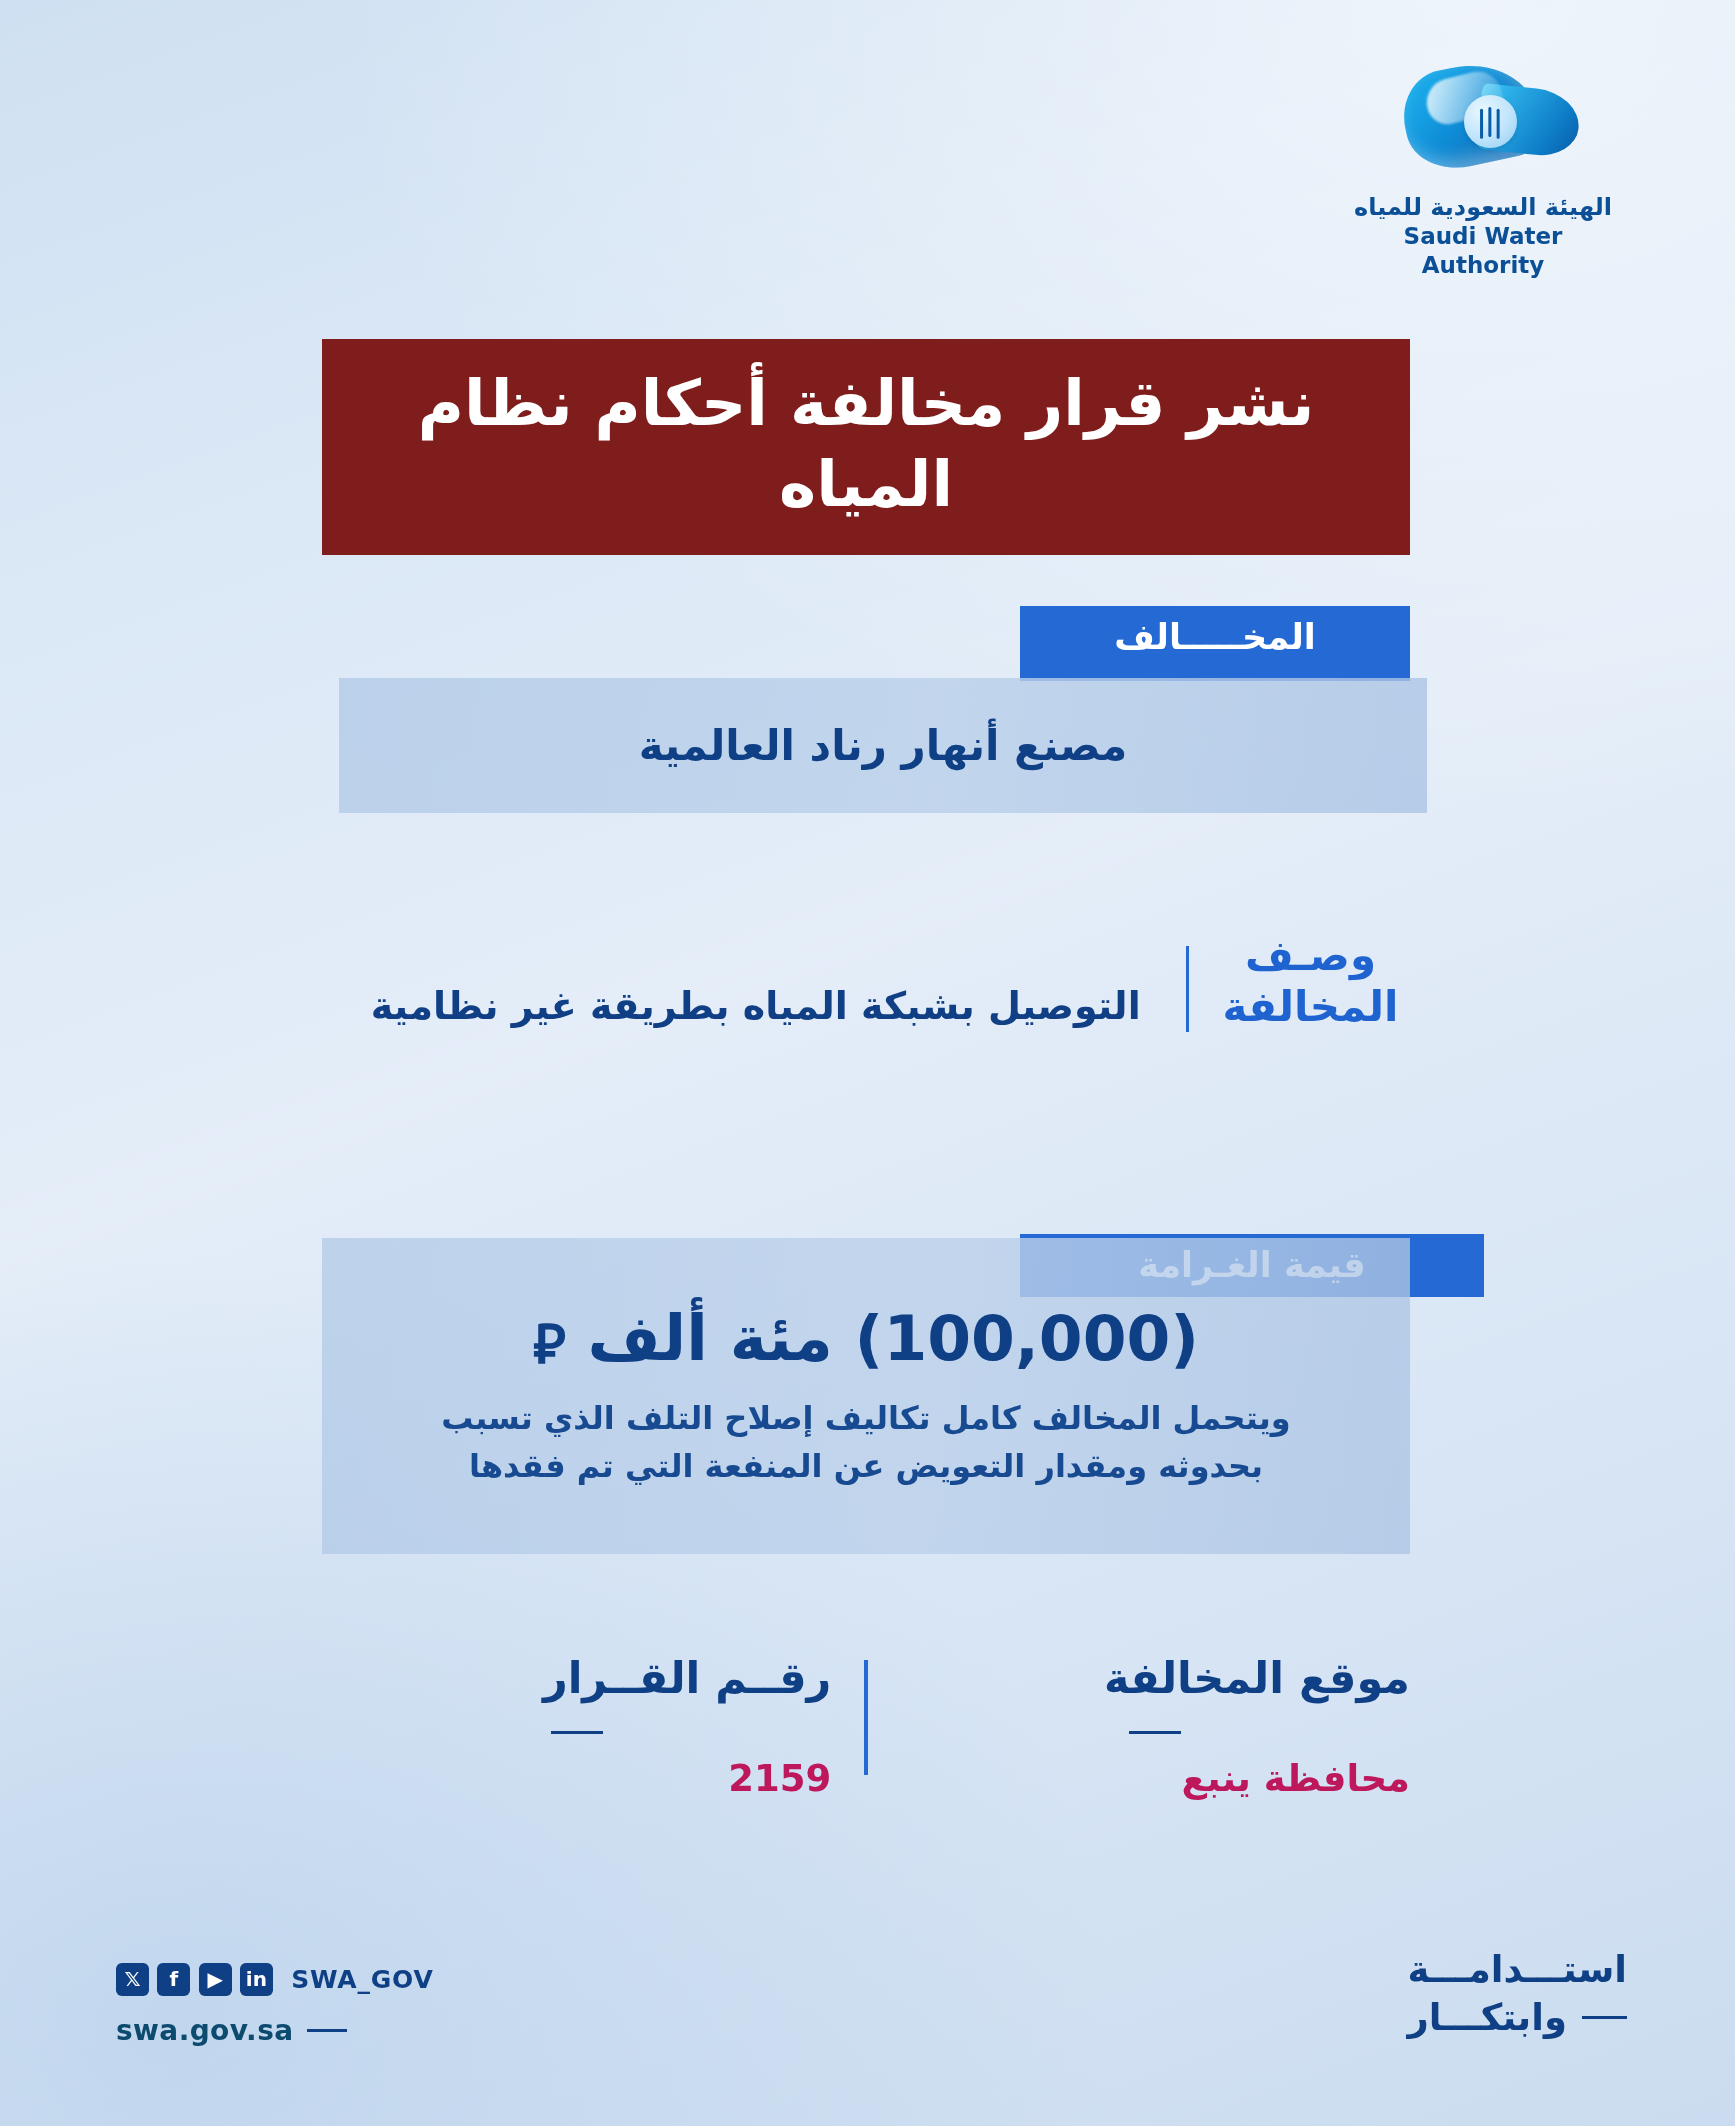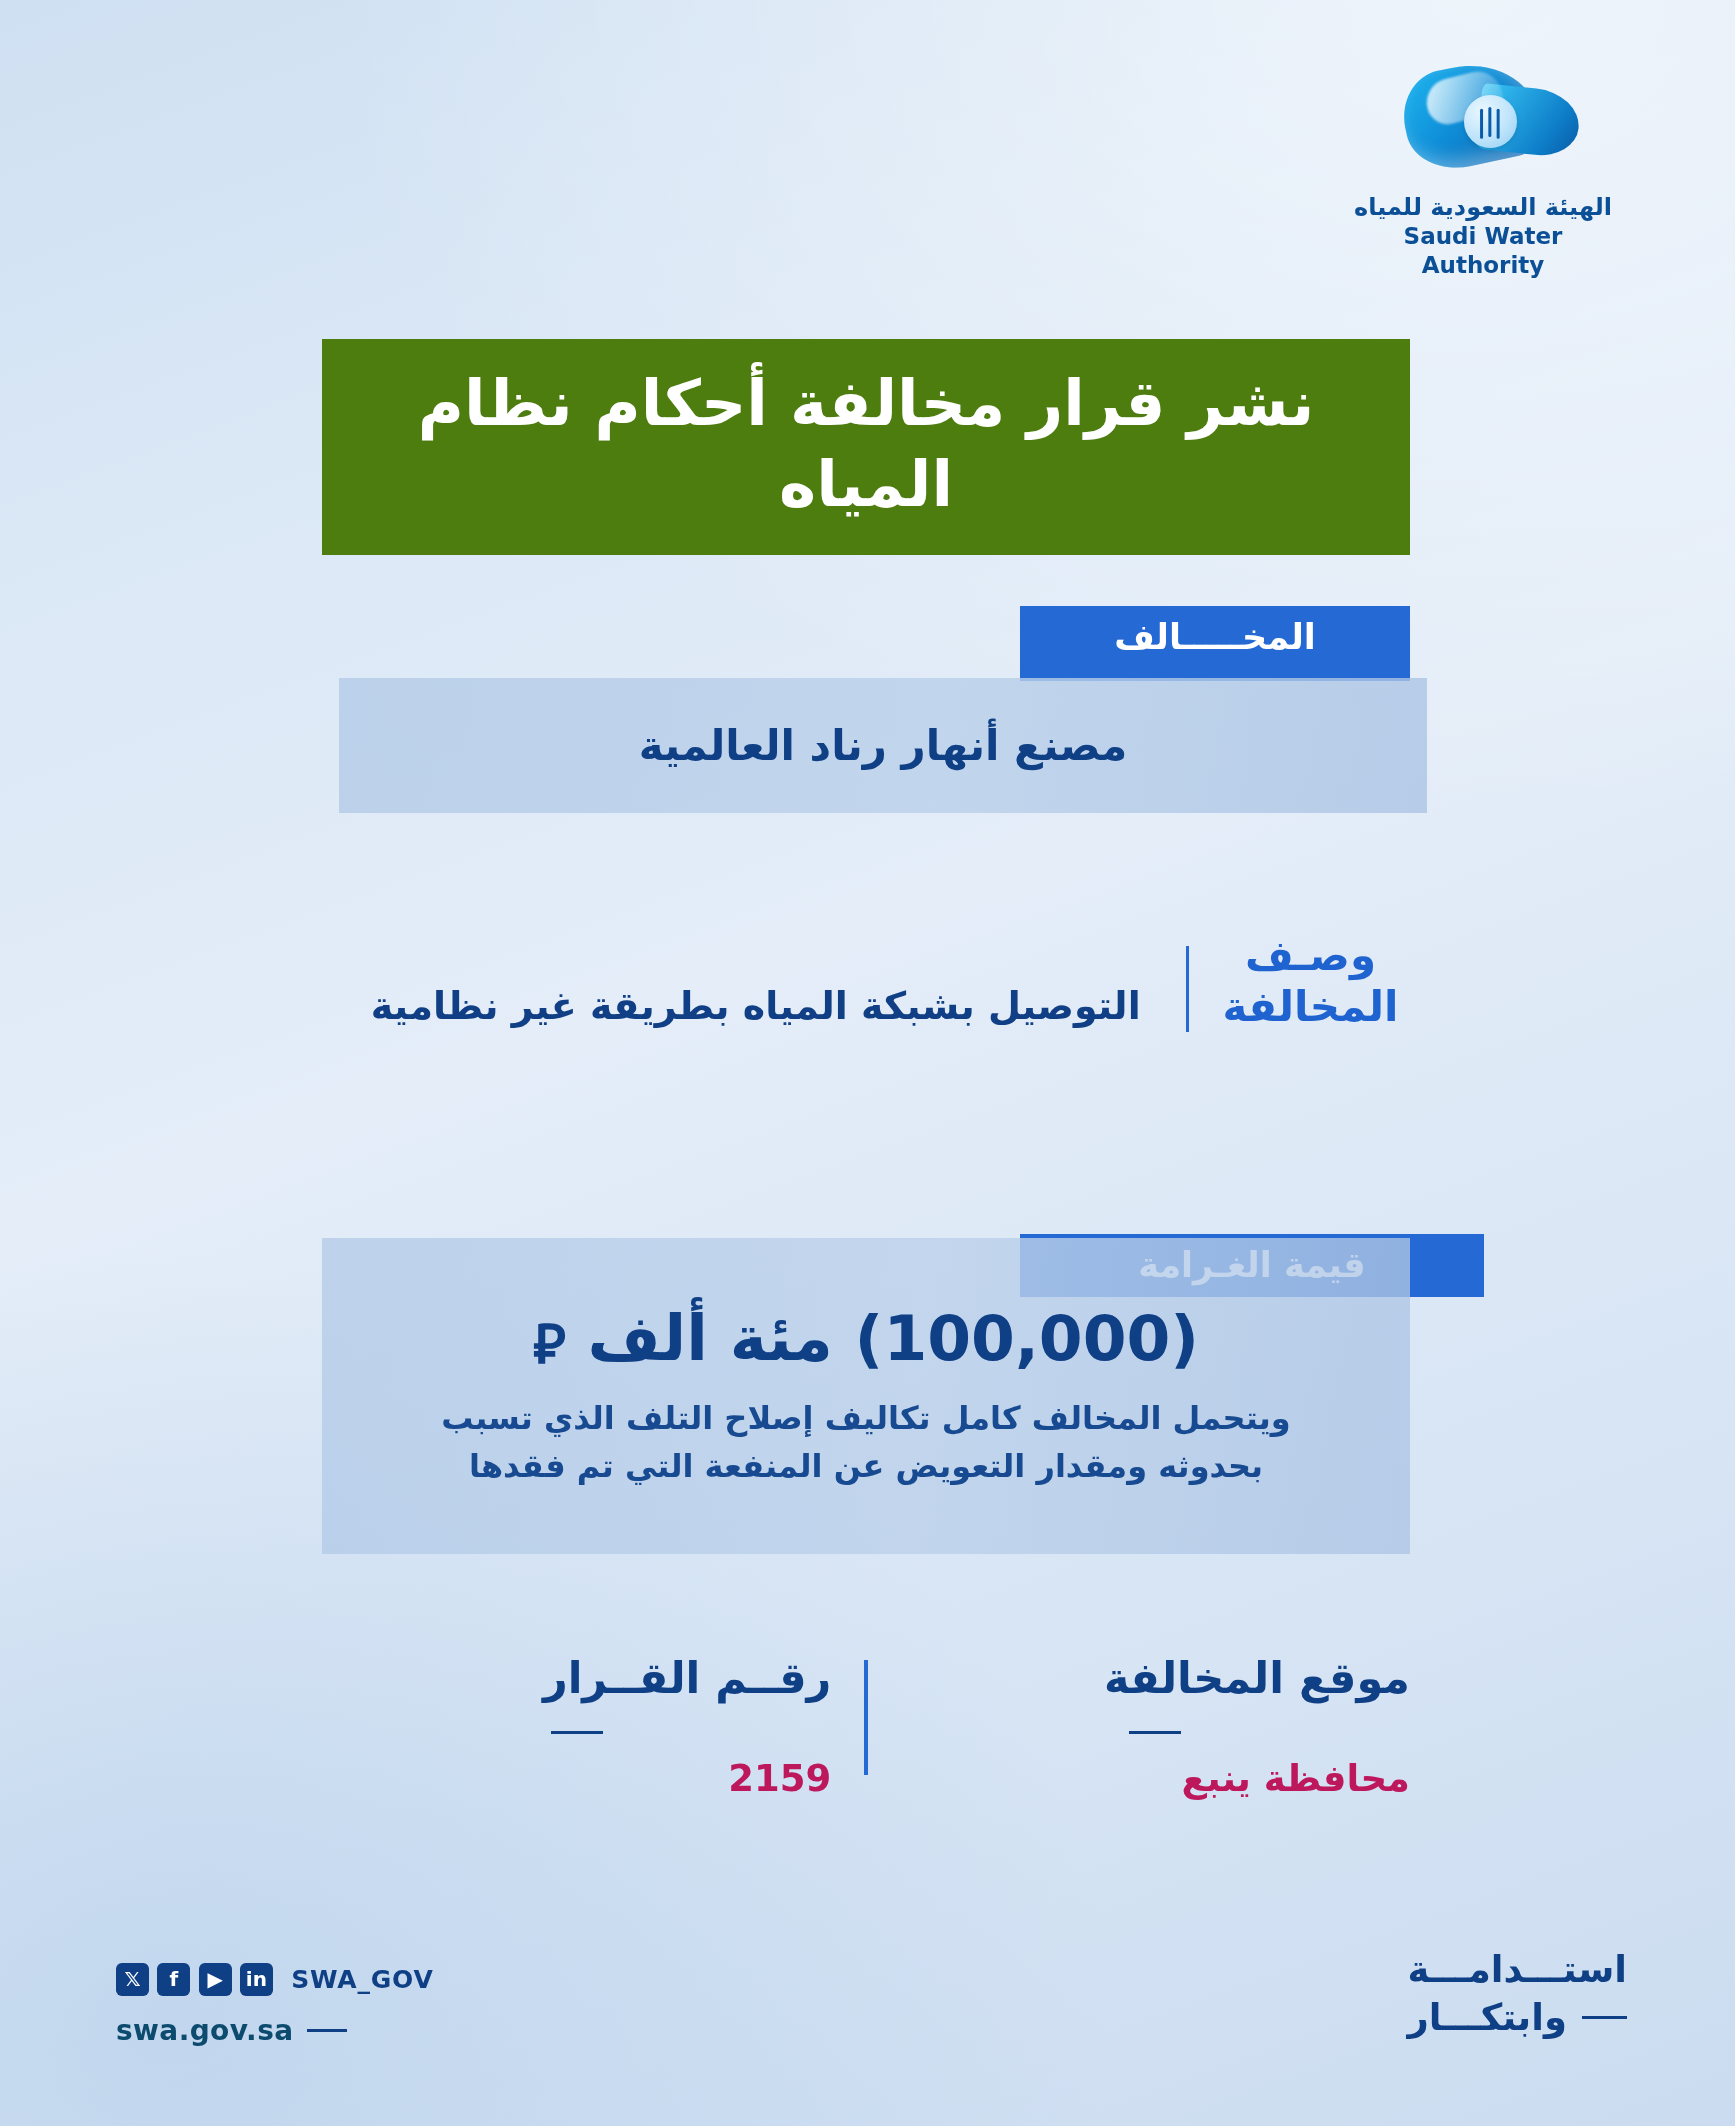--- a/index.html
+++ b/index.html
@@ -106,21 +106,21 @@
     line-height: 1.25;
     direction: ltr;
   }
 
   
   .title-banner {
     position: absolute;
     top: 339px;
     left: 322px;
     width: 1088px;
-    background: #4d7c0f;
+    background: #7f1d1d;
     padding: 25px 33px 30px 33px;
     box-sizing: border-box;
     text-align: center;
   }
   .title-banner .title-text {
     color: #ffffff;
     font-size: 63px;
     font-weight: bold;
     line-height: 1.28;
     letter-spacing: -0.8px;

